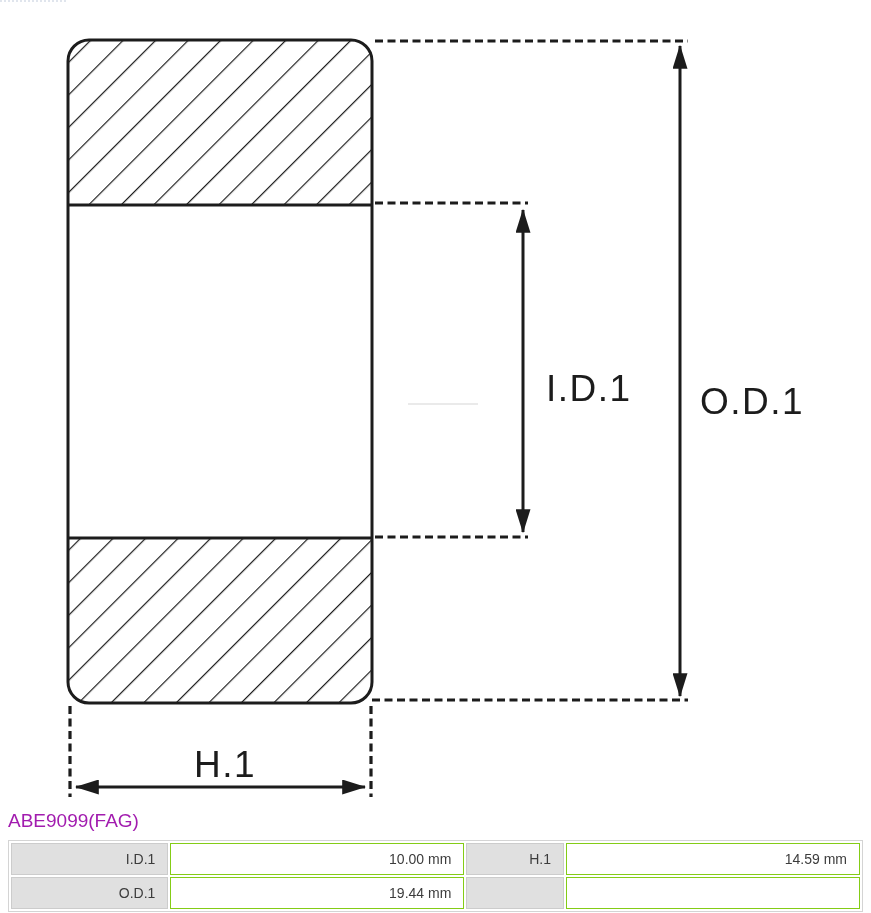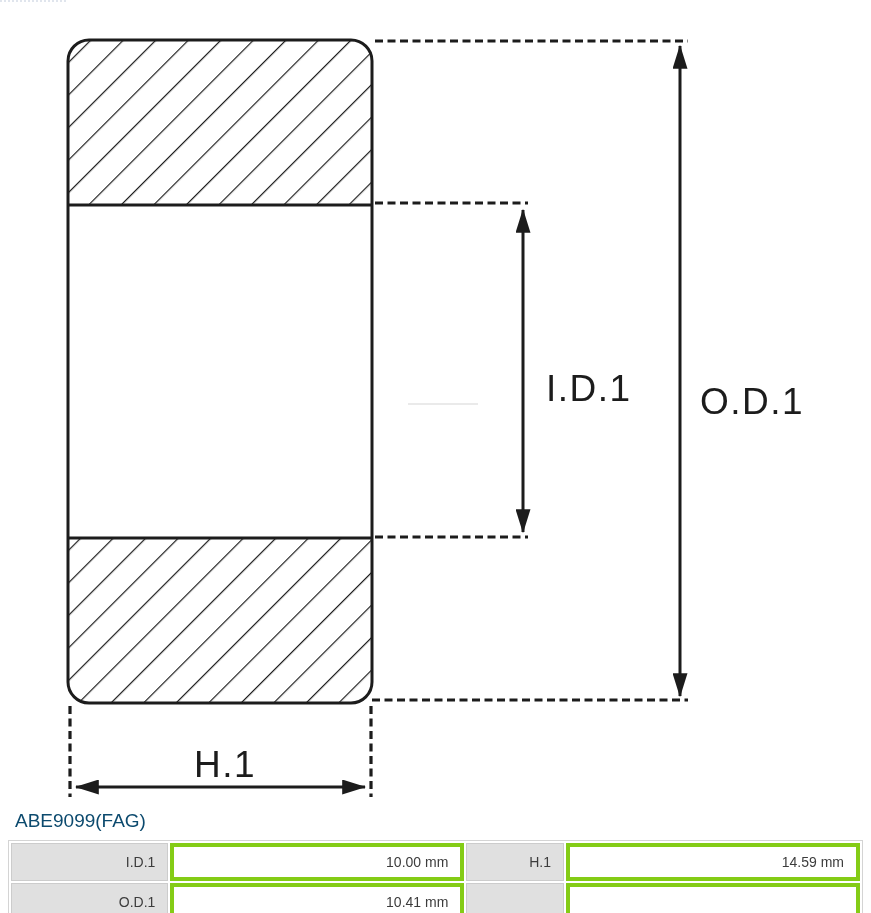--- a/index.html
+++ b/index.html
@@ -24,26 +24,26 @@
   }
   .dim-label{
     font-family:"Liberation Sans", sans-serif;
     font-size:37px;
     font-weight:400;
     letter-spacing:1.5px;
     fill:#1c1c1c;
   }
   .product-title{
     position:absolute;
-    left:15px;
+    left:8px;
     top:809px;
     font-size:19px;
     line-height:24px;
     font-weight:400;
-    color:#0c4a6e;
+    color:#a21caf;
     text-decoration:none;
     cursor:pointer;
   }
   .spec-table{
     position:absolute;
     left:8px;
     top:840px;
     width:855px;
     border-collapse:separate;
     border-spacing:2px;
@@ -60,21 +60,21 @@
     white-space:nowrap;
   }
   .spec-table td.lbl{
     background:#e0e0e0;
     border:1px solid #cccccc;
     width:18.2%;
   }
   .spec-table td.lbl.narrow{ width:11.3%; }
   .spec-table td.val{
     background:#ffffff;
-    border:4px solid #84cc16;
+    border:1px solid #84cc16;
     width:34%;
   }
 </style>
 </head>
 <body>
 
 <div class="page">
 
   <div class="clipped-artifact"></div>
 
@@ -126,20 +126,20 @@
   <table class="spec-table">
     <tbody>
       <tr>
         <td class="lbl">I.D.1</td>
         <td class="val">10.00 mm</td>
         <td class="lbl narrow">H.1</td>
         <td class="val">14.59 mm</td>
       </tr>
       <tr>
         <td class="lbl">O.D.1</td>
-        <td class="val">10.41 mm</td>
+        <td class="val">19.44 mm</td>
         <td class="lbl narrow"></td>
         <td class="val"></td>
       </tr>
     </tbody>
   </table>
 
 </div>
 
 </body></html>

